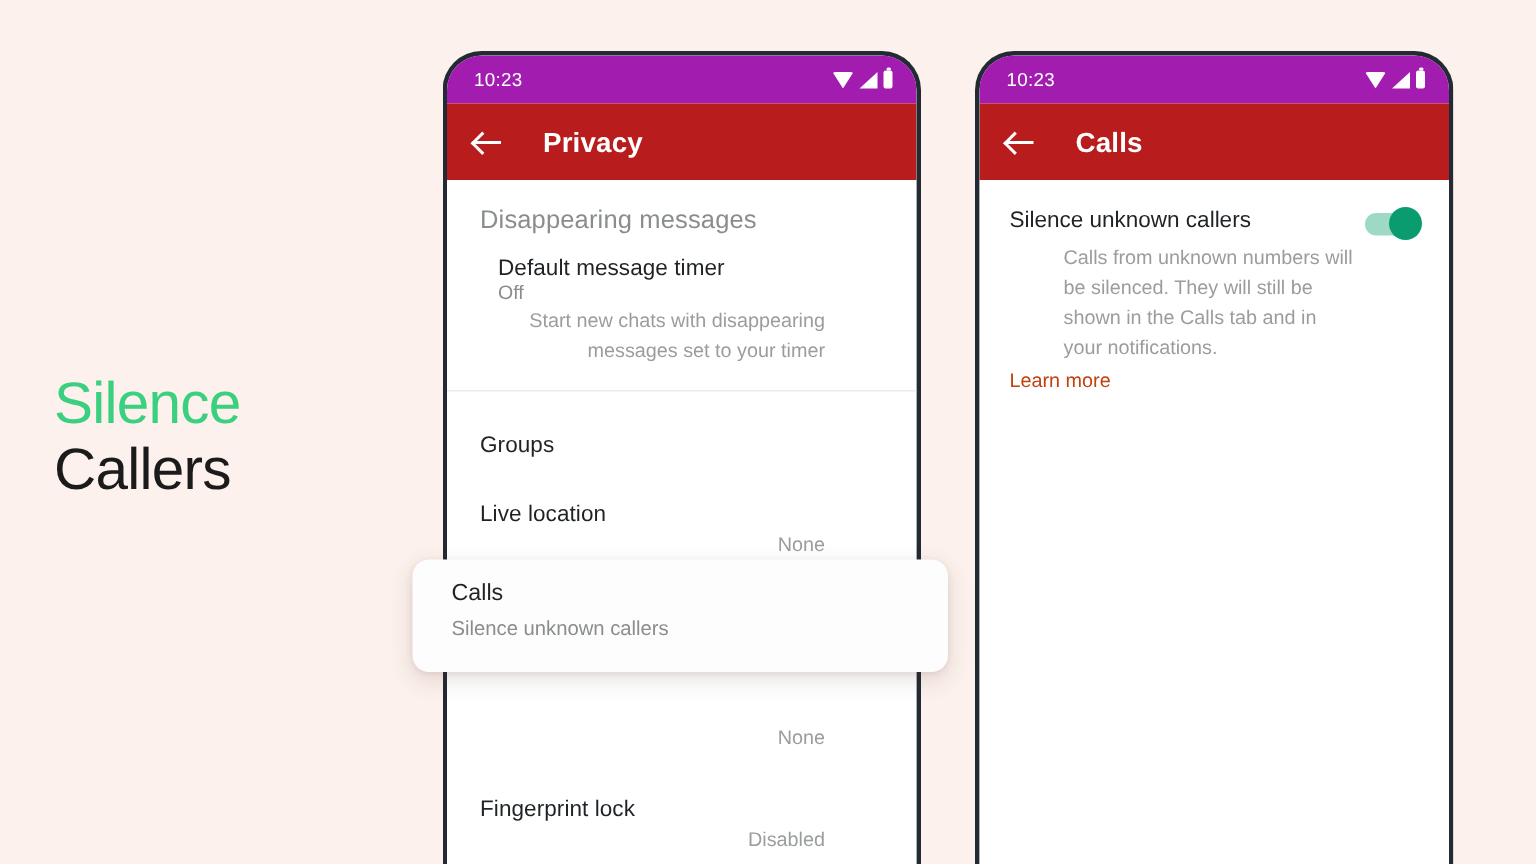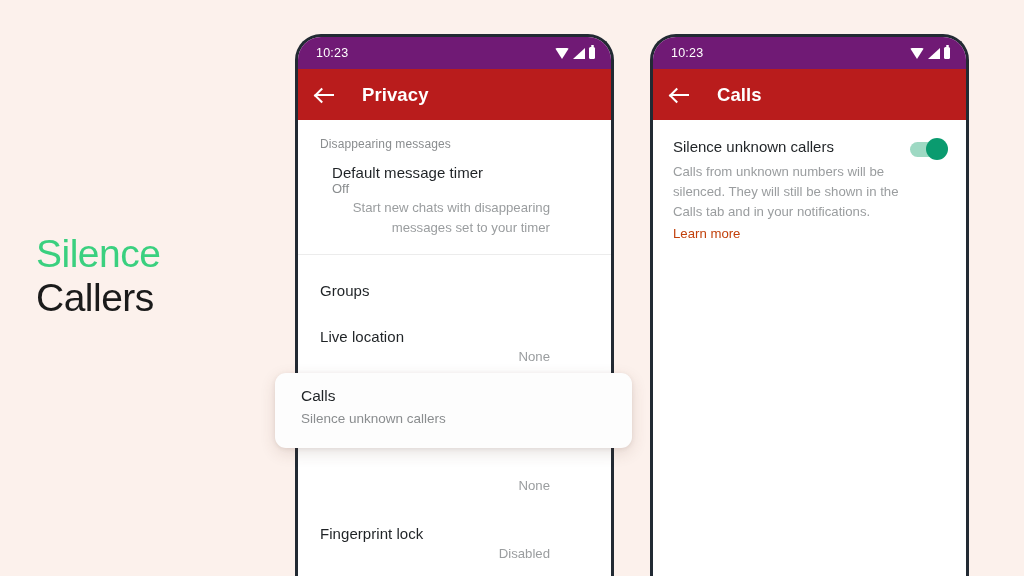--- a/index.html
+++ b/index.html
@@ -13,21 +13,21 @@
   body {
     background: #fcf1ec;
     font-family: "Liberation Sans", sans-serif;
     position: relative;
   }
 
   
   #headline {
     position: absolute;
     left: 36px;
-    top: 232px;
+    top: 248px;
     line-height: 1.13;
     letter-spacing: -0.5px;
   }
   #headline .hl-line {
     display: block;
     font-size: 39px;
     font-weight: 400;
     color: #1b1b1b;
     white-space: nowrap;
   }
@@ -42,21 +42,21 @@
     border-bottom: none;
     background: #ffffff;
     overflow: hidden;
   }
   #phone-privacy { left: 295px; top: 34px; width: 319px; height: 545px; }
   #phone-calls   { left: 650px; top: 34px; width: 319px; height: 545px; }
 
   
   .statusbar {
     height: 32px;
-    background: #701a75;
+    background: #a21caf;
     display: flex;
     align-items: center;
     justify-content: space-between;
     padding: 0 16px 0 18px;
     gap: 28px;
   }
   .status-time {
     color: #ffffff;
     font-size: 12.5px;
     font-weight: 400;
@@ -132,21 +132,21 @@
     letter-spacing: 0.1px;
   }
 
   
   .screen-body {
     background: #ffffff;
     height: calc(100% - 83px);
     position: relative;
   }
   .section-header {
-    font-size: 12px;
+    font-size: 17px;
     color: #8a8d8f;
     padding: 17px 22px 0 22px;
     letter-spacing: 0.1px;
   }
   .row {
     padding: 13px 22px 2px 22px;
     position: relative;
   }
   .row-top {
     display: flex;
@@ -214,20 +214,21 @@
   .calls-texts { max-width: 232px; }
   .calls-title {
     font-size: 15px;
     color: #1f2326;
   }
   .calls-desc {
     font-size: 13.2px;
     color: #9a9d9f;
     line-height: 1.52;
     margin-top: 7px;
+    margin-left: 36px;
   }
   .calls-link {
     display: inline-block;
     font-size: 13.2px;
     color: #c2410c;
     margin-top: 4px;
     cursor: pointer;
   }
   .toggle {
     width: 36px;

